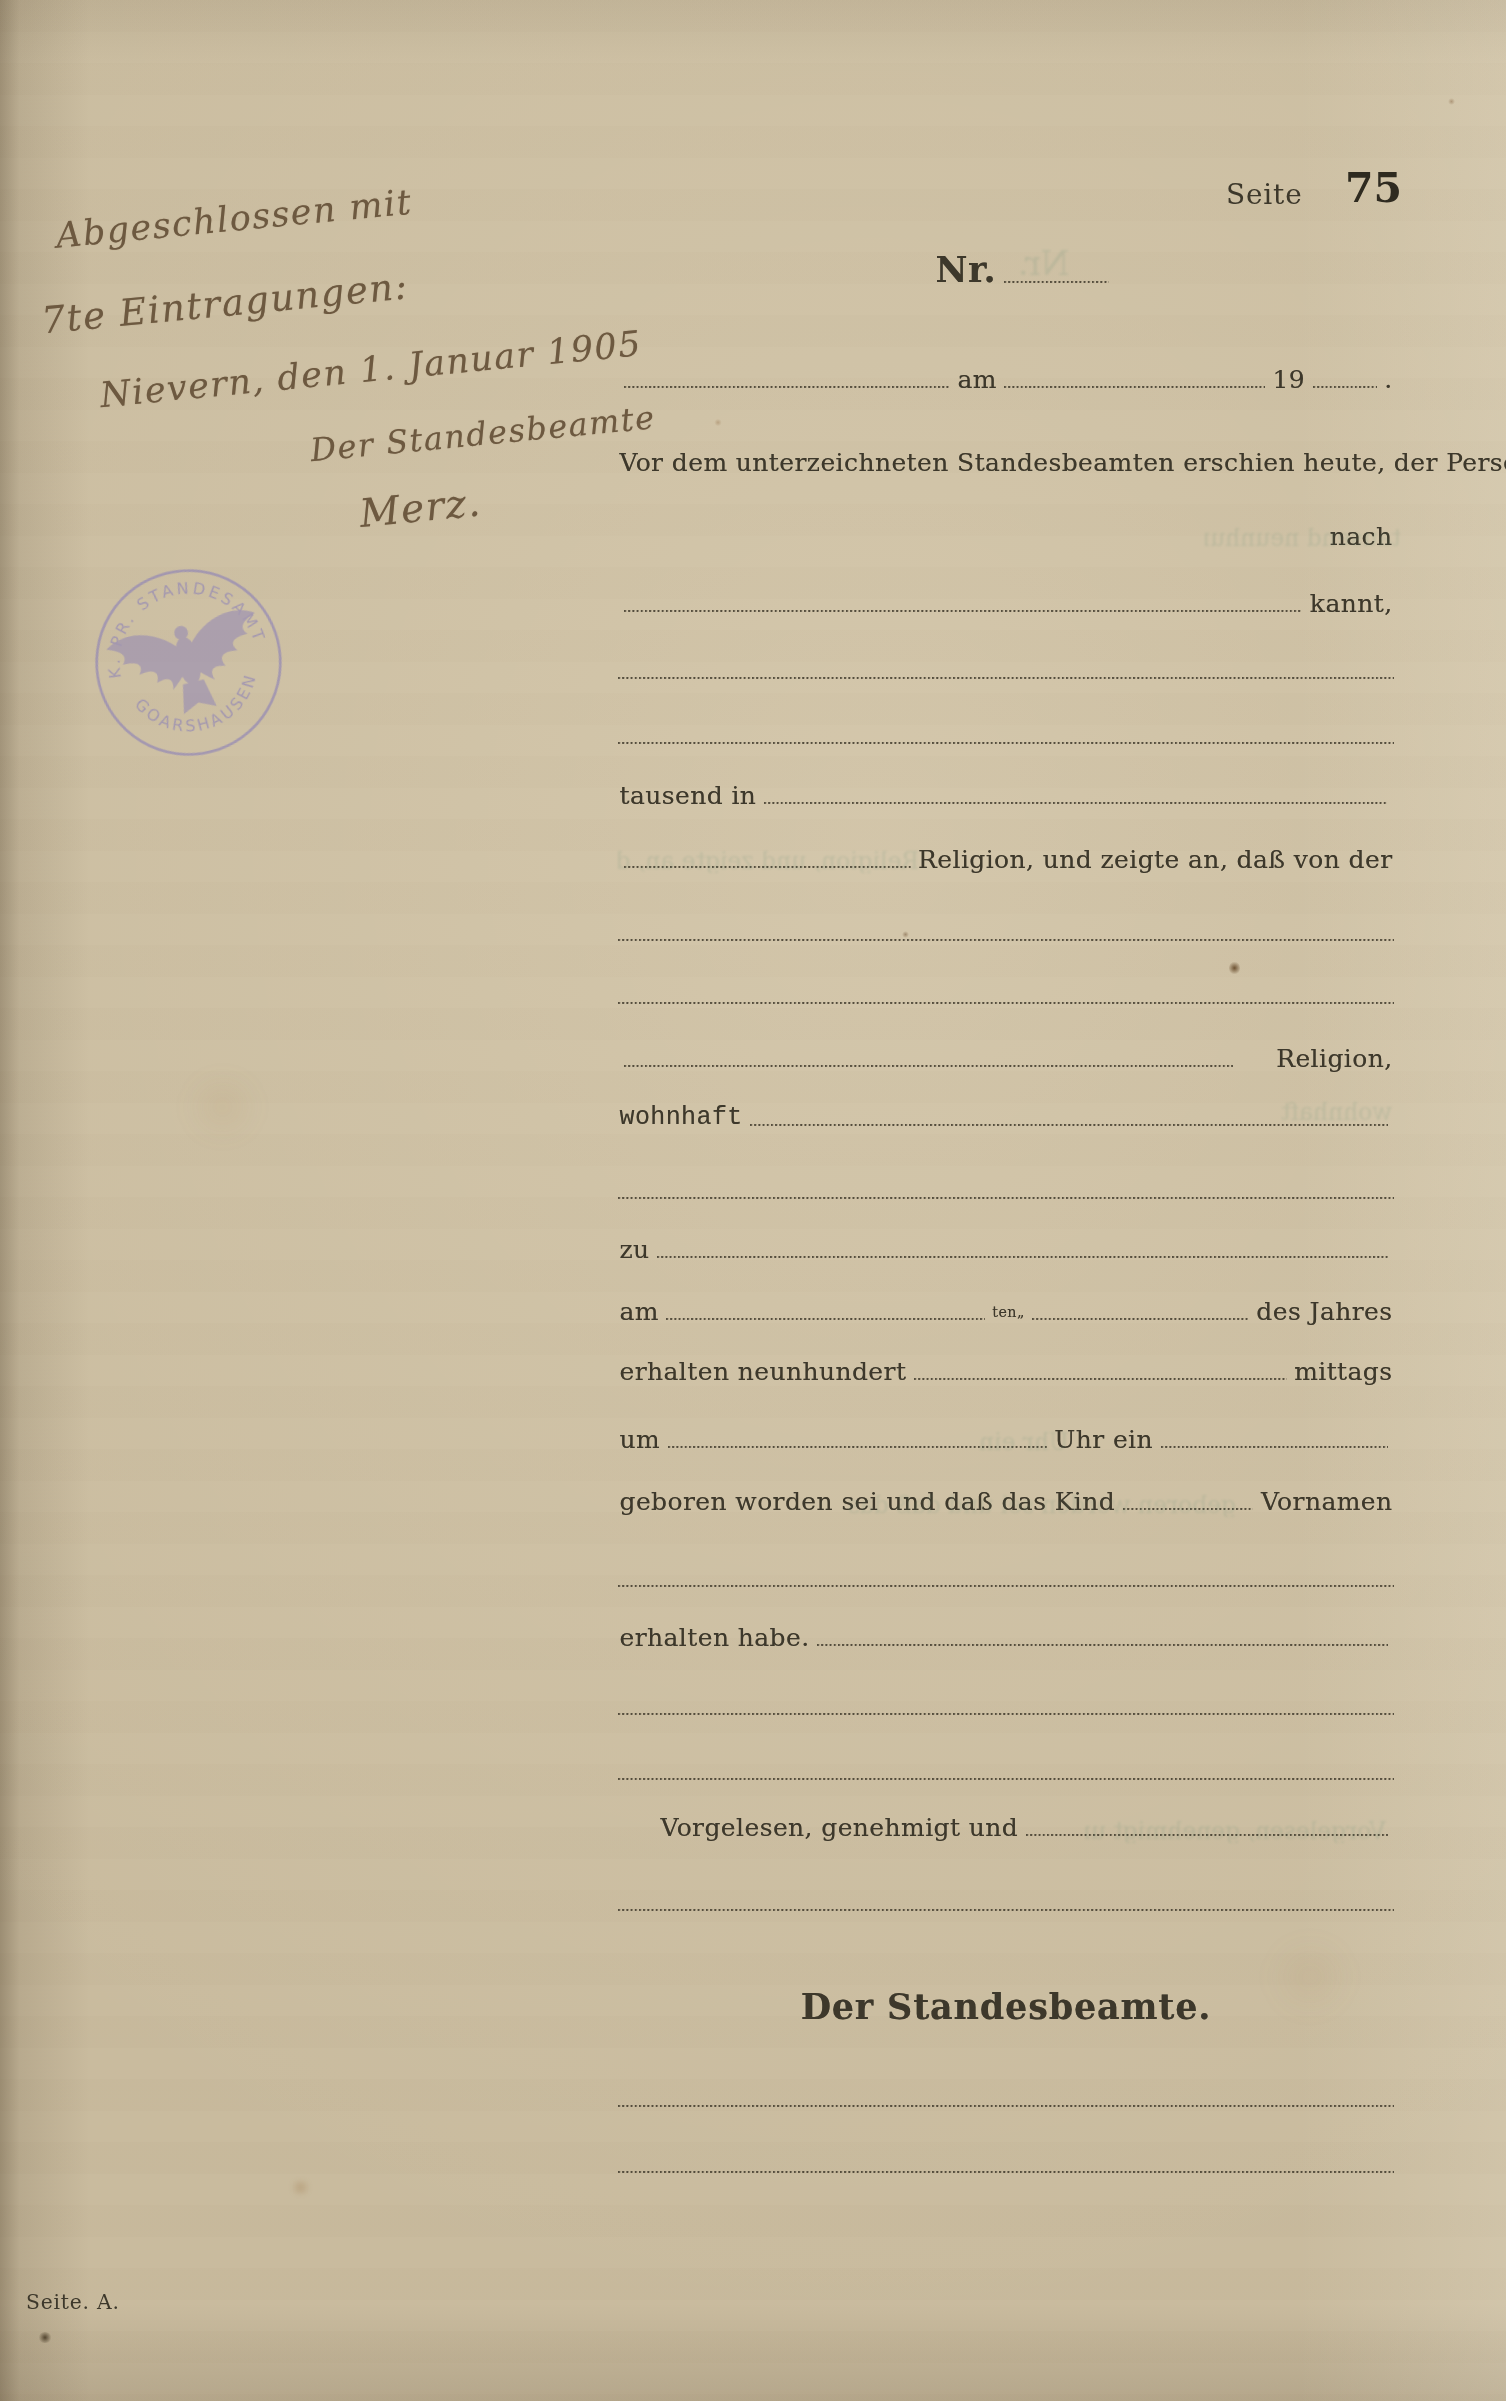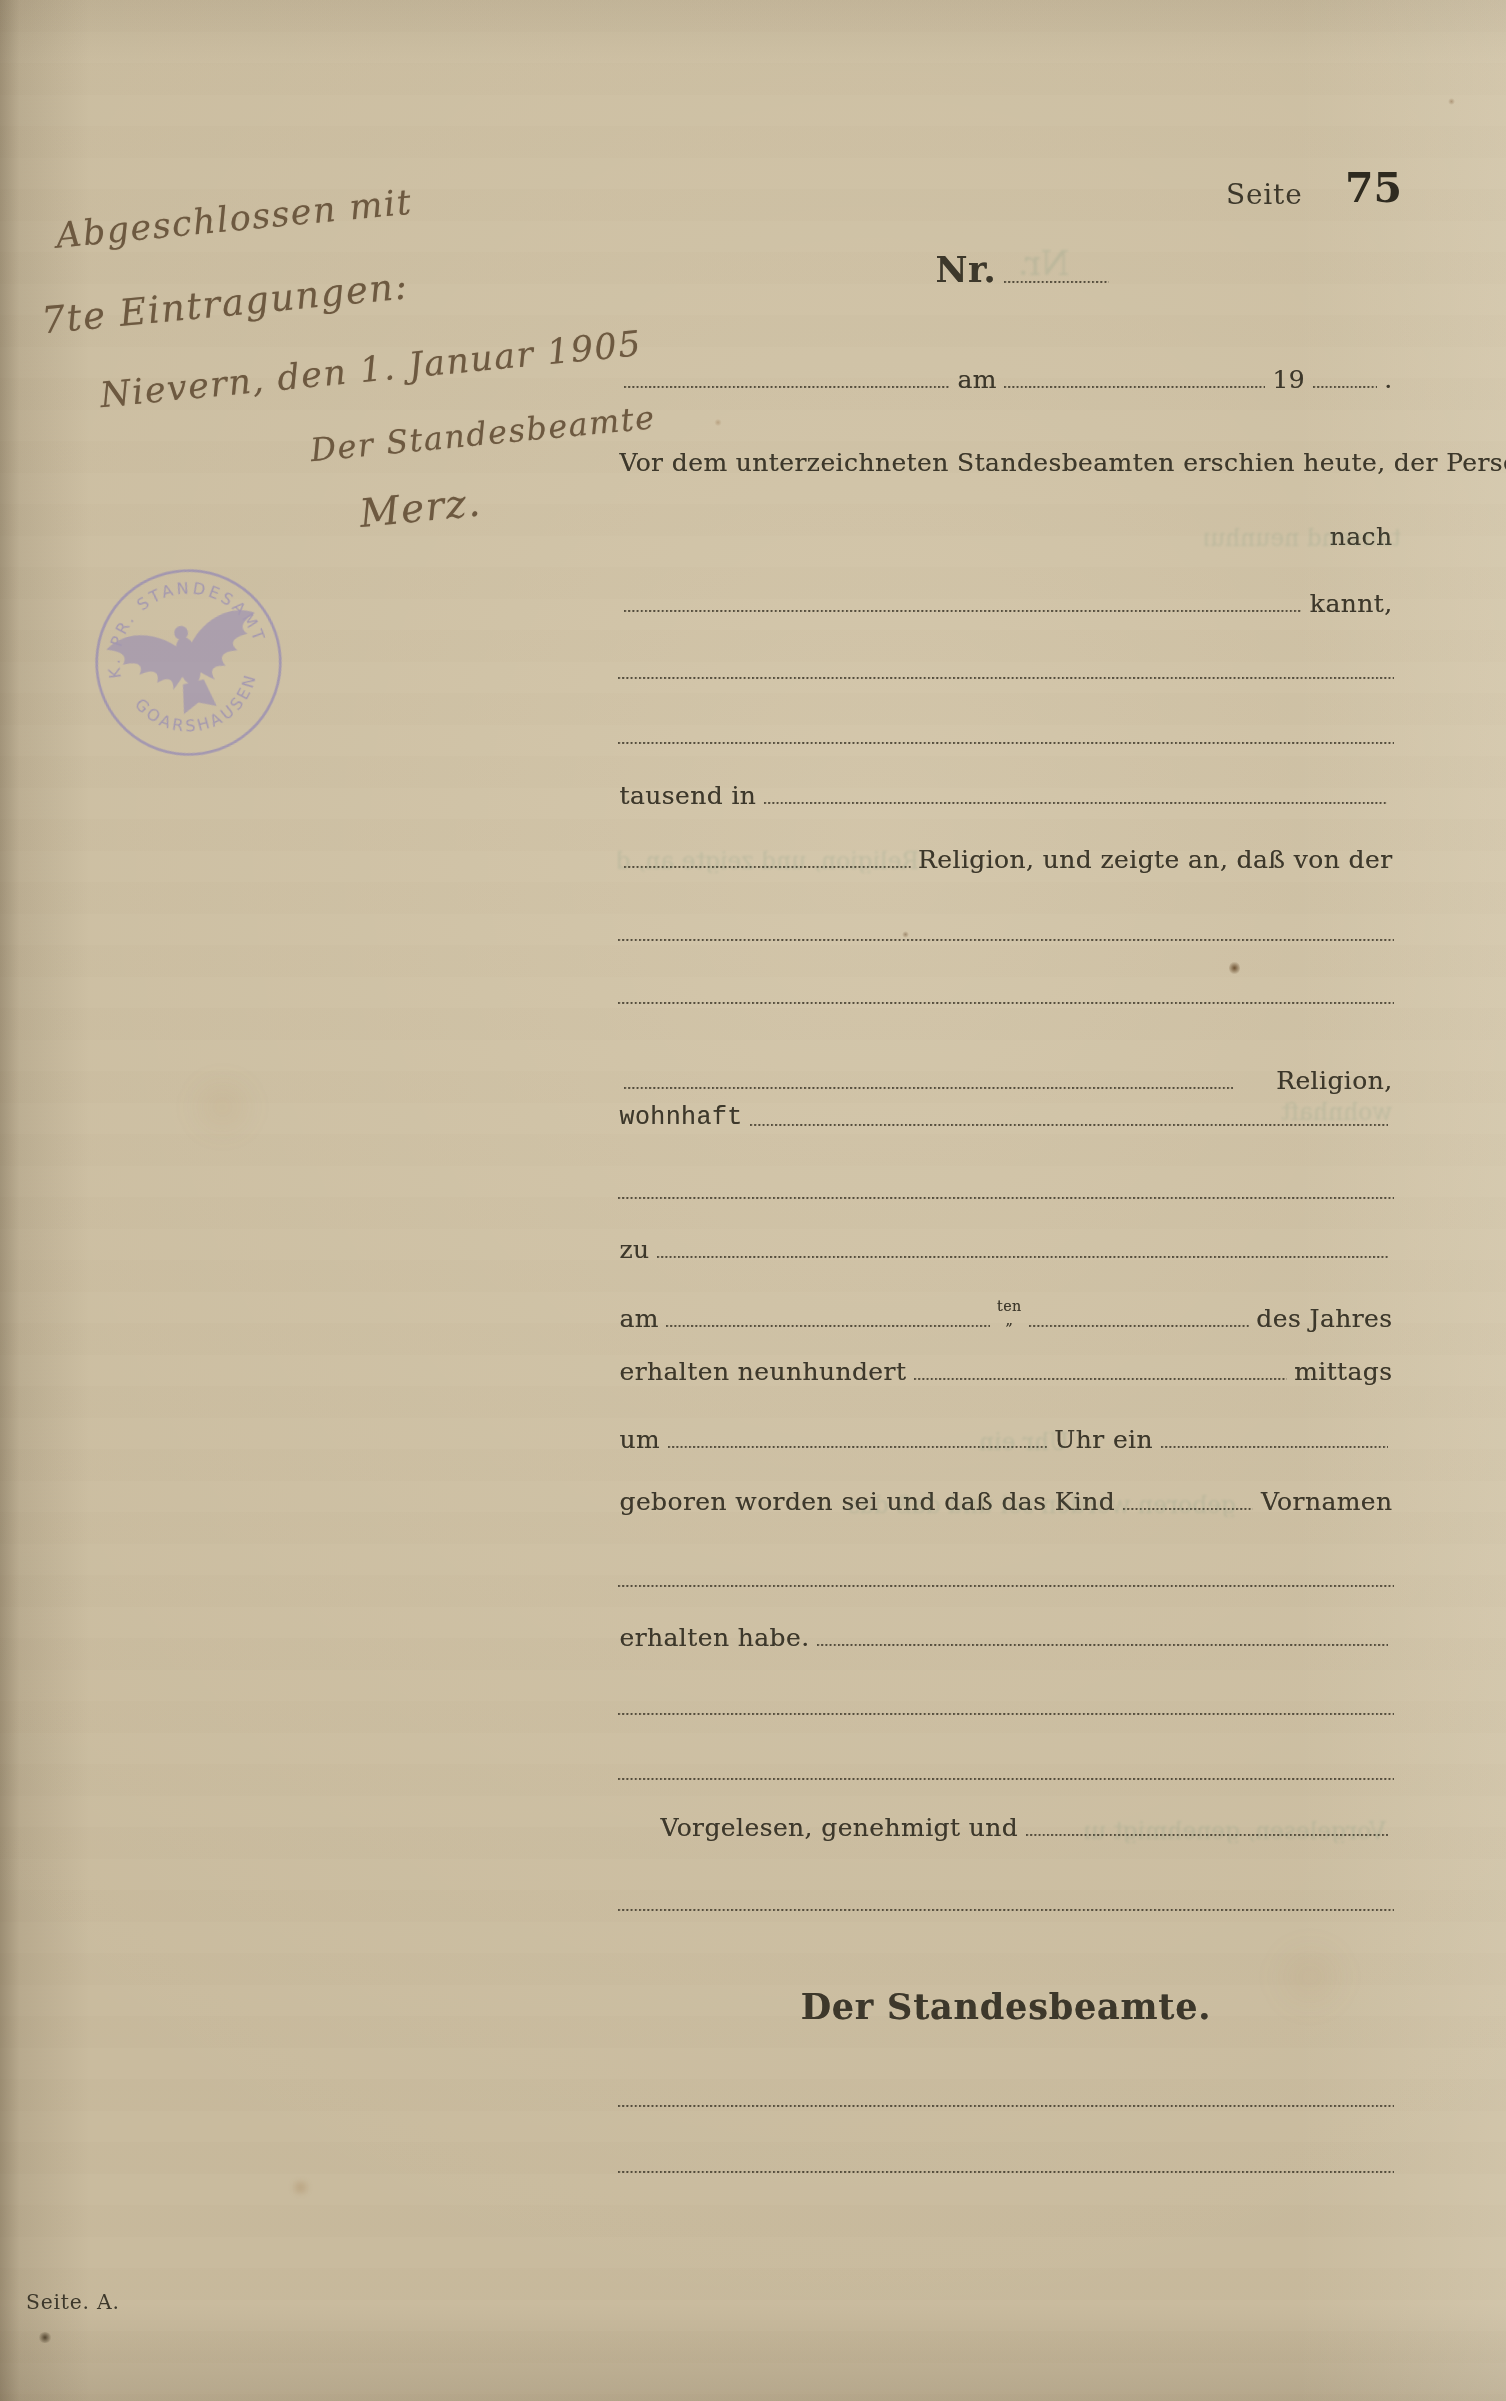--- a/index.html
+++ b/index.html
@@ -25,21 +25,21 @@
   }
   .t{padding:0 1.5px;}
   .d{
     flex:1 1 auto; height:2.3px; margin:0 6px 3.8px 6px; align-self:flex-end;
     background-image:radial-gradient(circle at 1.1px 1.1px, rgba(62,56,42,.85) 0.9px, rgba(62,56,42,0) 1.3px);
     background-size:4.2px 2.3px; background-repeat:repeat-x;
   }
   .dfix{flex:0 0 auto;}
   .dotsonly{height:2.3px;}
   .ord{
-    display:inline-flex; flex-direction:column; align-items:center;
+    display:inline-flex; flex-direction:row; align-items:center;
     font-size:14.3px; line-height:1; margin:0 1.5px 4.5px; align-self:flex-end;
   }
   .ord .q{margin-top:-0.8px;}
   .seite{position:absolute; left:1226px; top:178px; font-size:28px; letter-spacing:0.8px;}
   .pagenum{position:absolute; left:1345px; top:164px; font-size:41px; font-weight:bold; color:#2f2b20;}
   .nrrow{left:934px; right:auto; width:188px; font-size:35px; font-weight:bold;}
   .big{font-size:35px; font-weight:bold; letter-spacing:0.8px;}
   .formnote{position:absolute; left:26px; top:2290px; font-size:20.3px; letter-spacing:0.8px;}
   .hand{
     position:absolute; left:32px; top:220px; width:588px;
@@ -132,21 +132,21 @@
     <span class="t">Religion, und zeigte an, daß von der</span>
   </div>
 
   <div class="row dotsonly" style="top:939px;">
     <span class="d" style="margin:0;"></span>
   </div>
   <div class="row dotsonly" style="top:1002px;">
     <span class="d" style="margin:0;"></span>
   </div>
 
-  <div class="row" style="top:1068px;gap:36px;">
+  <div class="row" style="top:1046px;gap:36px;">
     <span class="d"></span>
     <span class="t">Religion,</span>
   </div>
 
   <div class="row" style="top:1105px;font-family:Liberation Mono, monospace;">
     <span class="t">wohnhaft</span>
     <span class="d"></span>
   </div>
 
   <div class="row dotsonly" style="top:1197px;">

